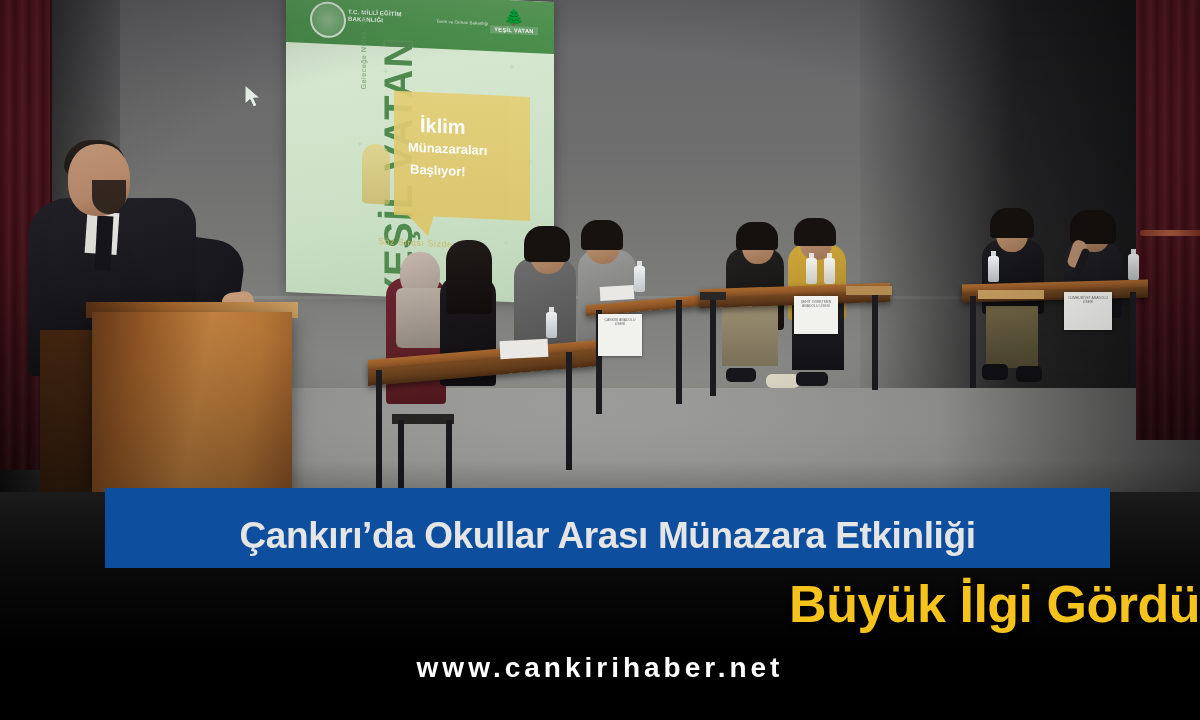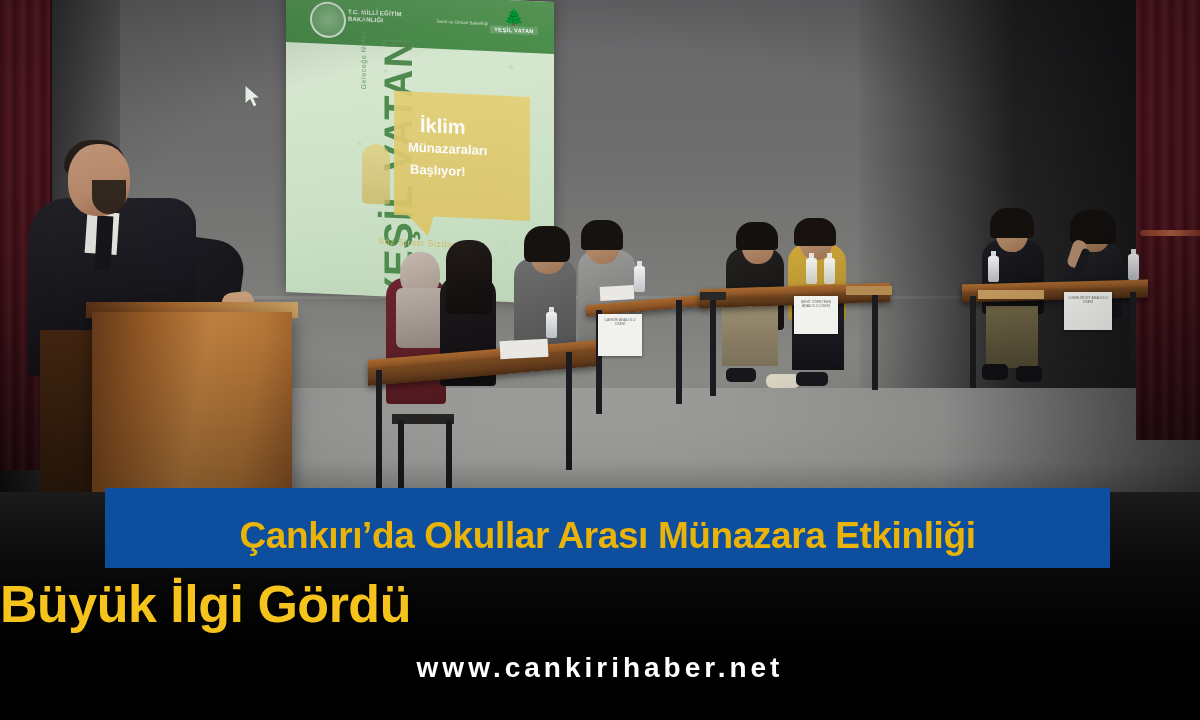--- a/index.html
+++ b/index.html
@@ -242,27 +242,27 @@
   #lower{
     position:absolute;left:0;top:492px;width:1200px;height:228px;
     background:linear-gradient(180deg,#1b1b1b 0%,#0b0b0b 30%,#000 70%,#000 100%);
   }
   .headline-bar{
     position:absolute;left:105px;top:-4px;width:1005px;height:80px;
     background:#0d4f9e;
     display:flex;align-items:center;justify-content:center;
   }
   .headline-bar span{
-    color:#eab308;font-weight:bold;font-size:37px;letter-spacing:-.4px;
+    color:#e5e5e5;font-weight:bold;font-size:37px;letter-spacing:-.4px;
     white-space:nowrap;
     margin-top:15px;
   }
   .headline2{
     position:absolute;left:0;top:82px;width:1200px;
-    text-align:left;
+    text-align:right;
   }
   .headline2 span{
     color:#f6c31d;font-weight:bold;font-size:52px;letter-spacing:-.5px;
     text-shadow:0 2px 6px rgba(0,0,0,.8);
   }
   .siteurl{
     position:absolute;left:0;top:160px;width:1200px;
     text-align:center;
   }
   .siteurl span{

